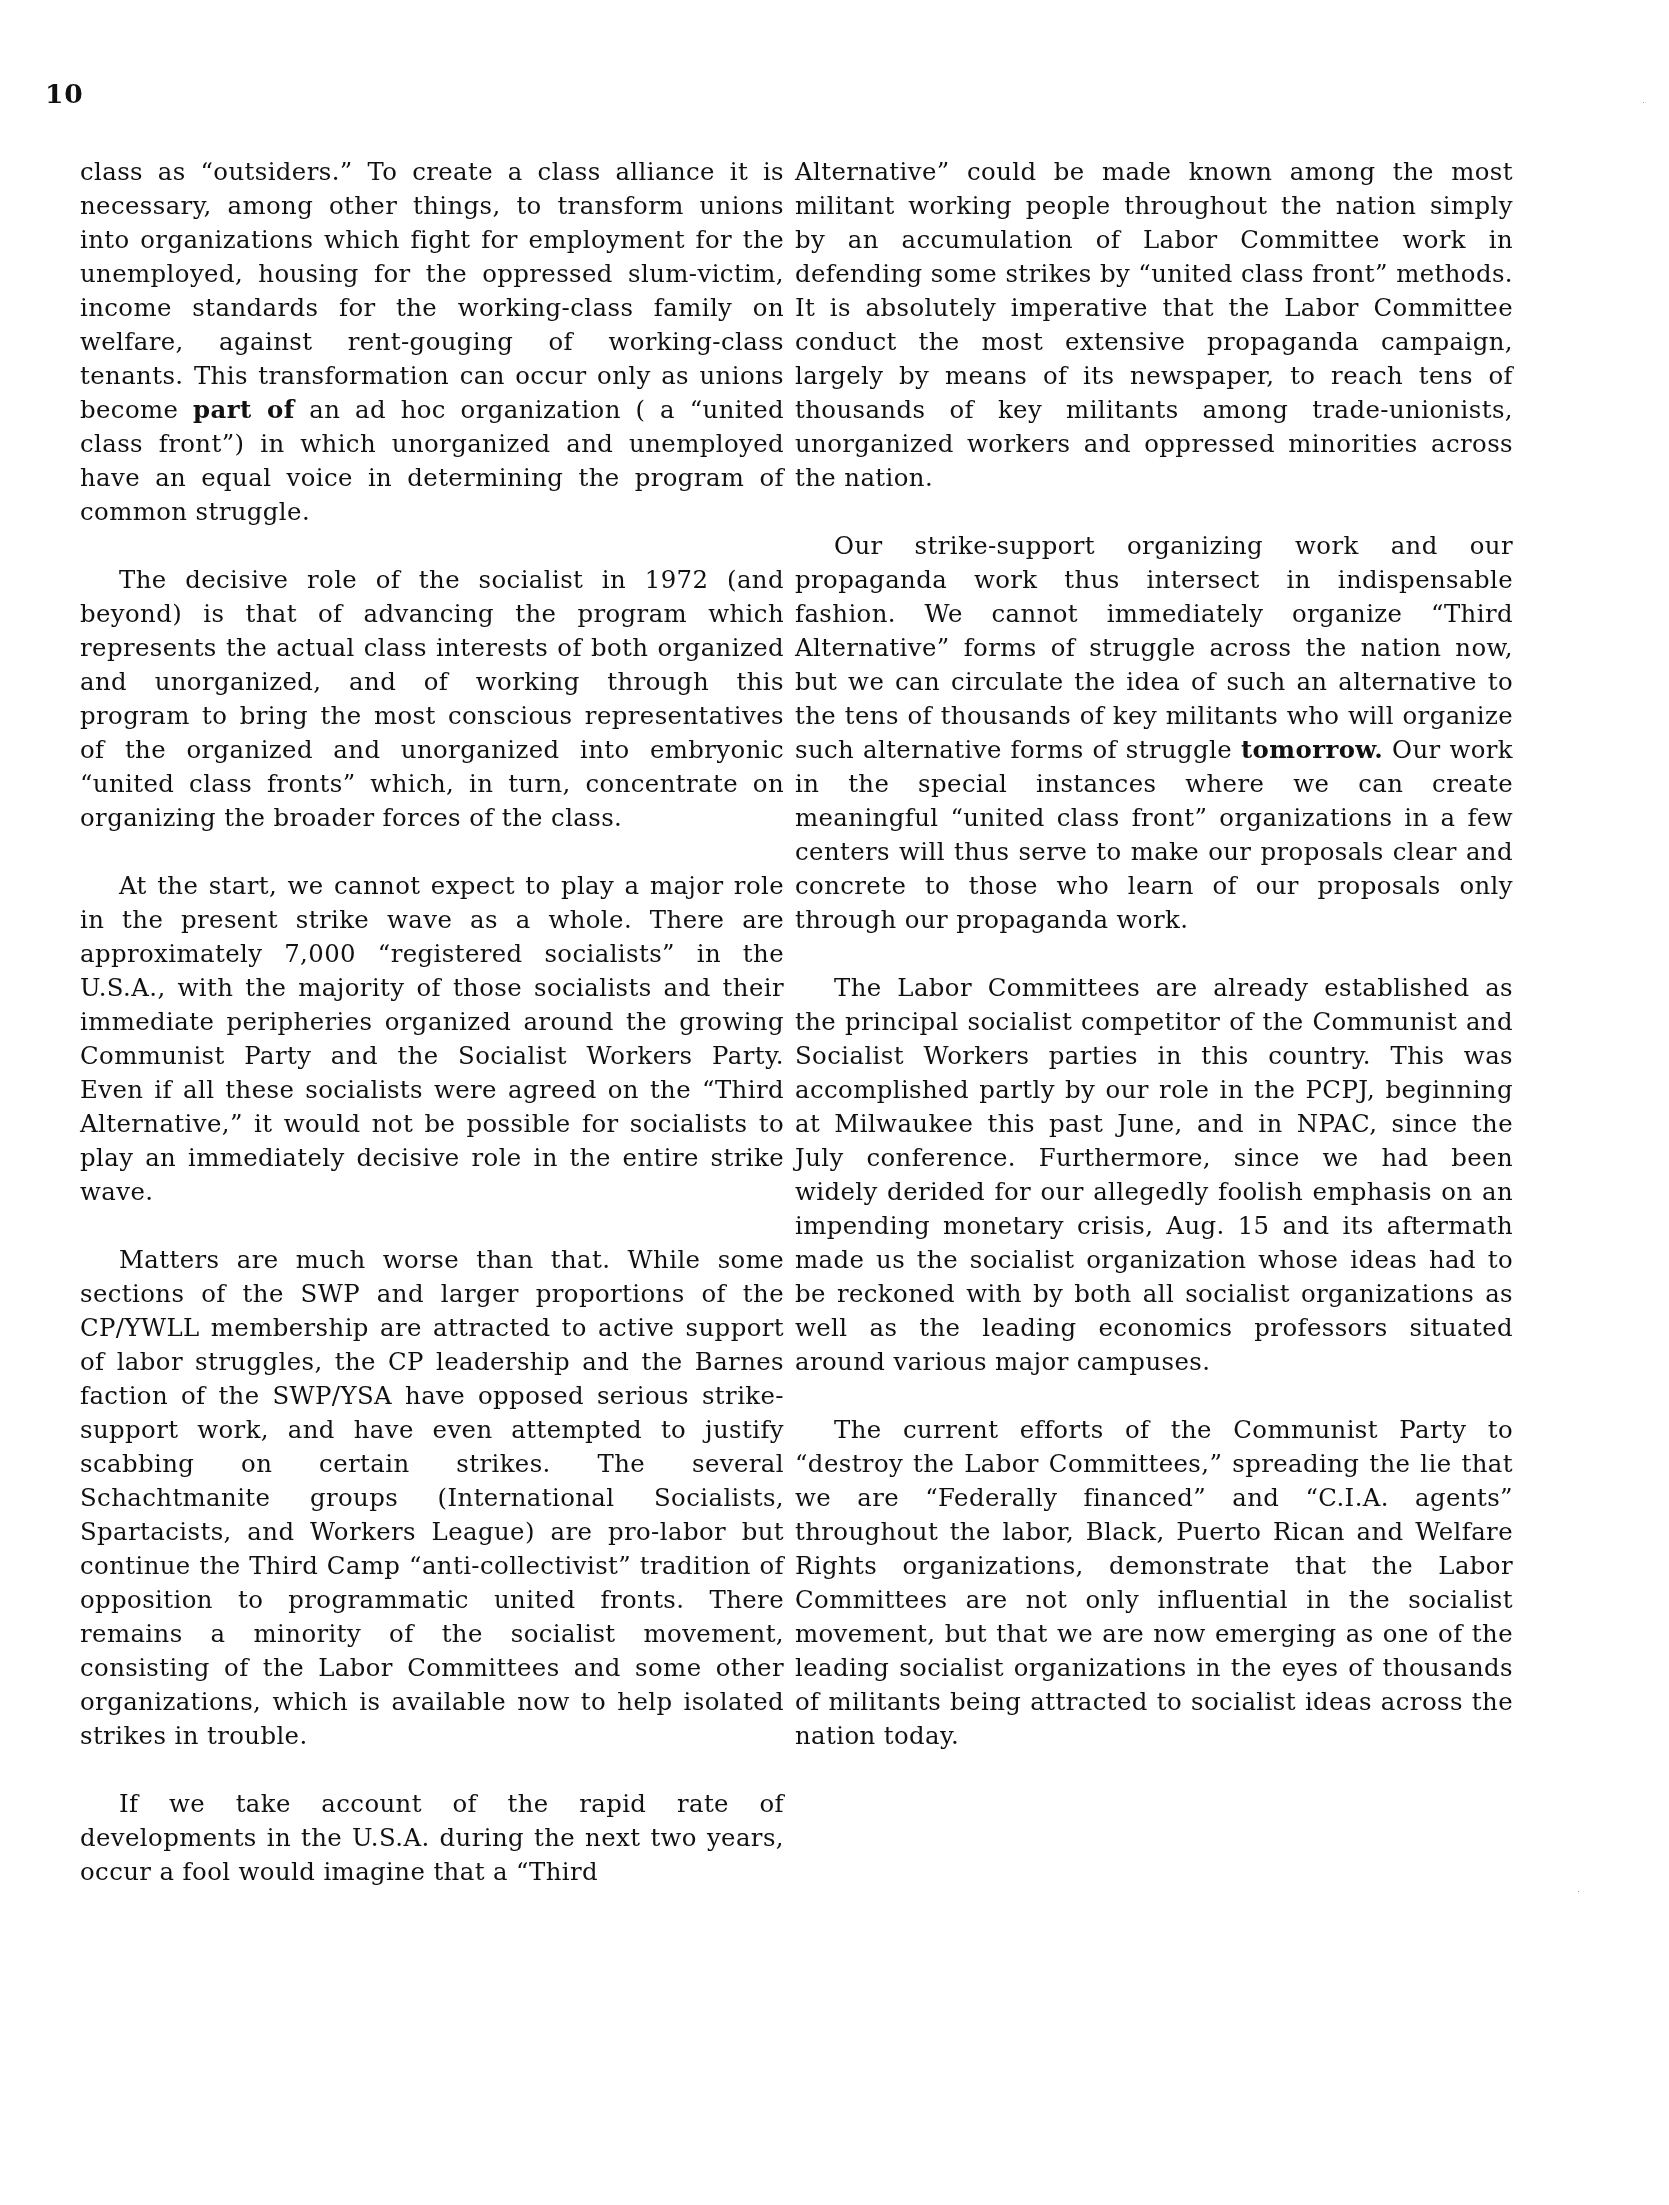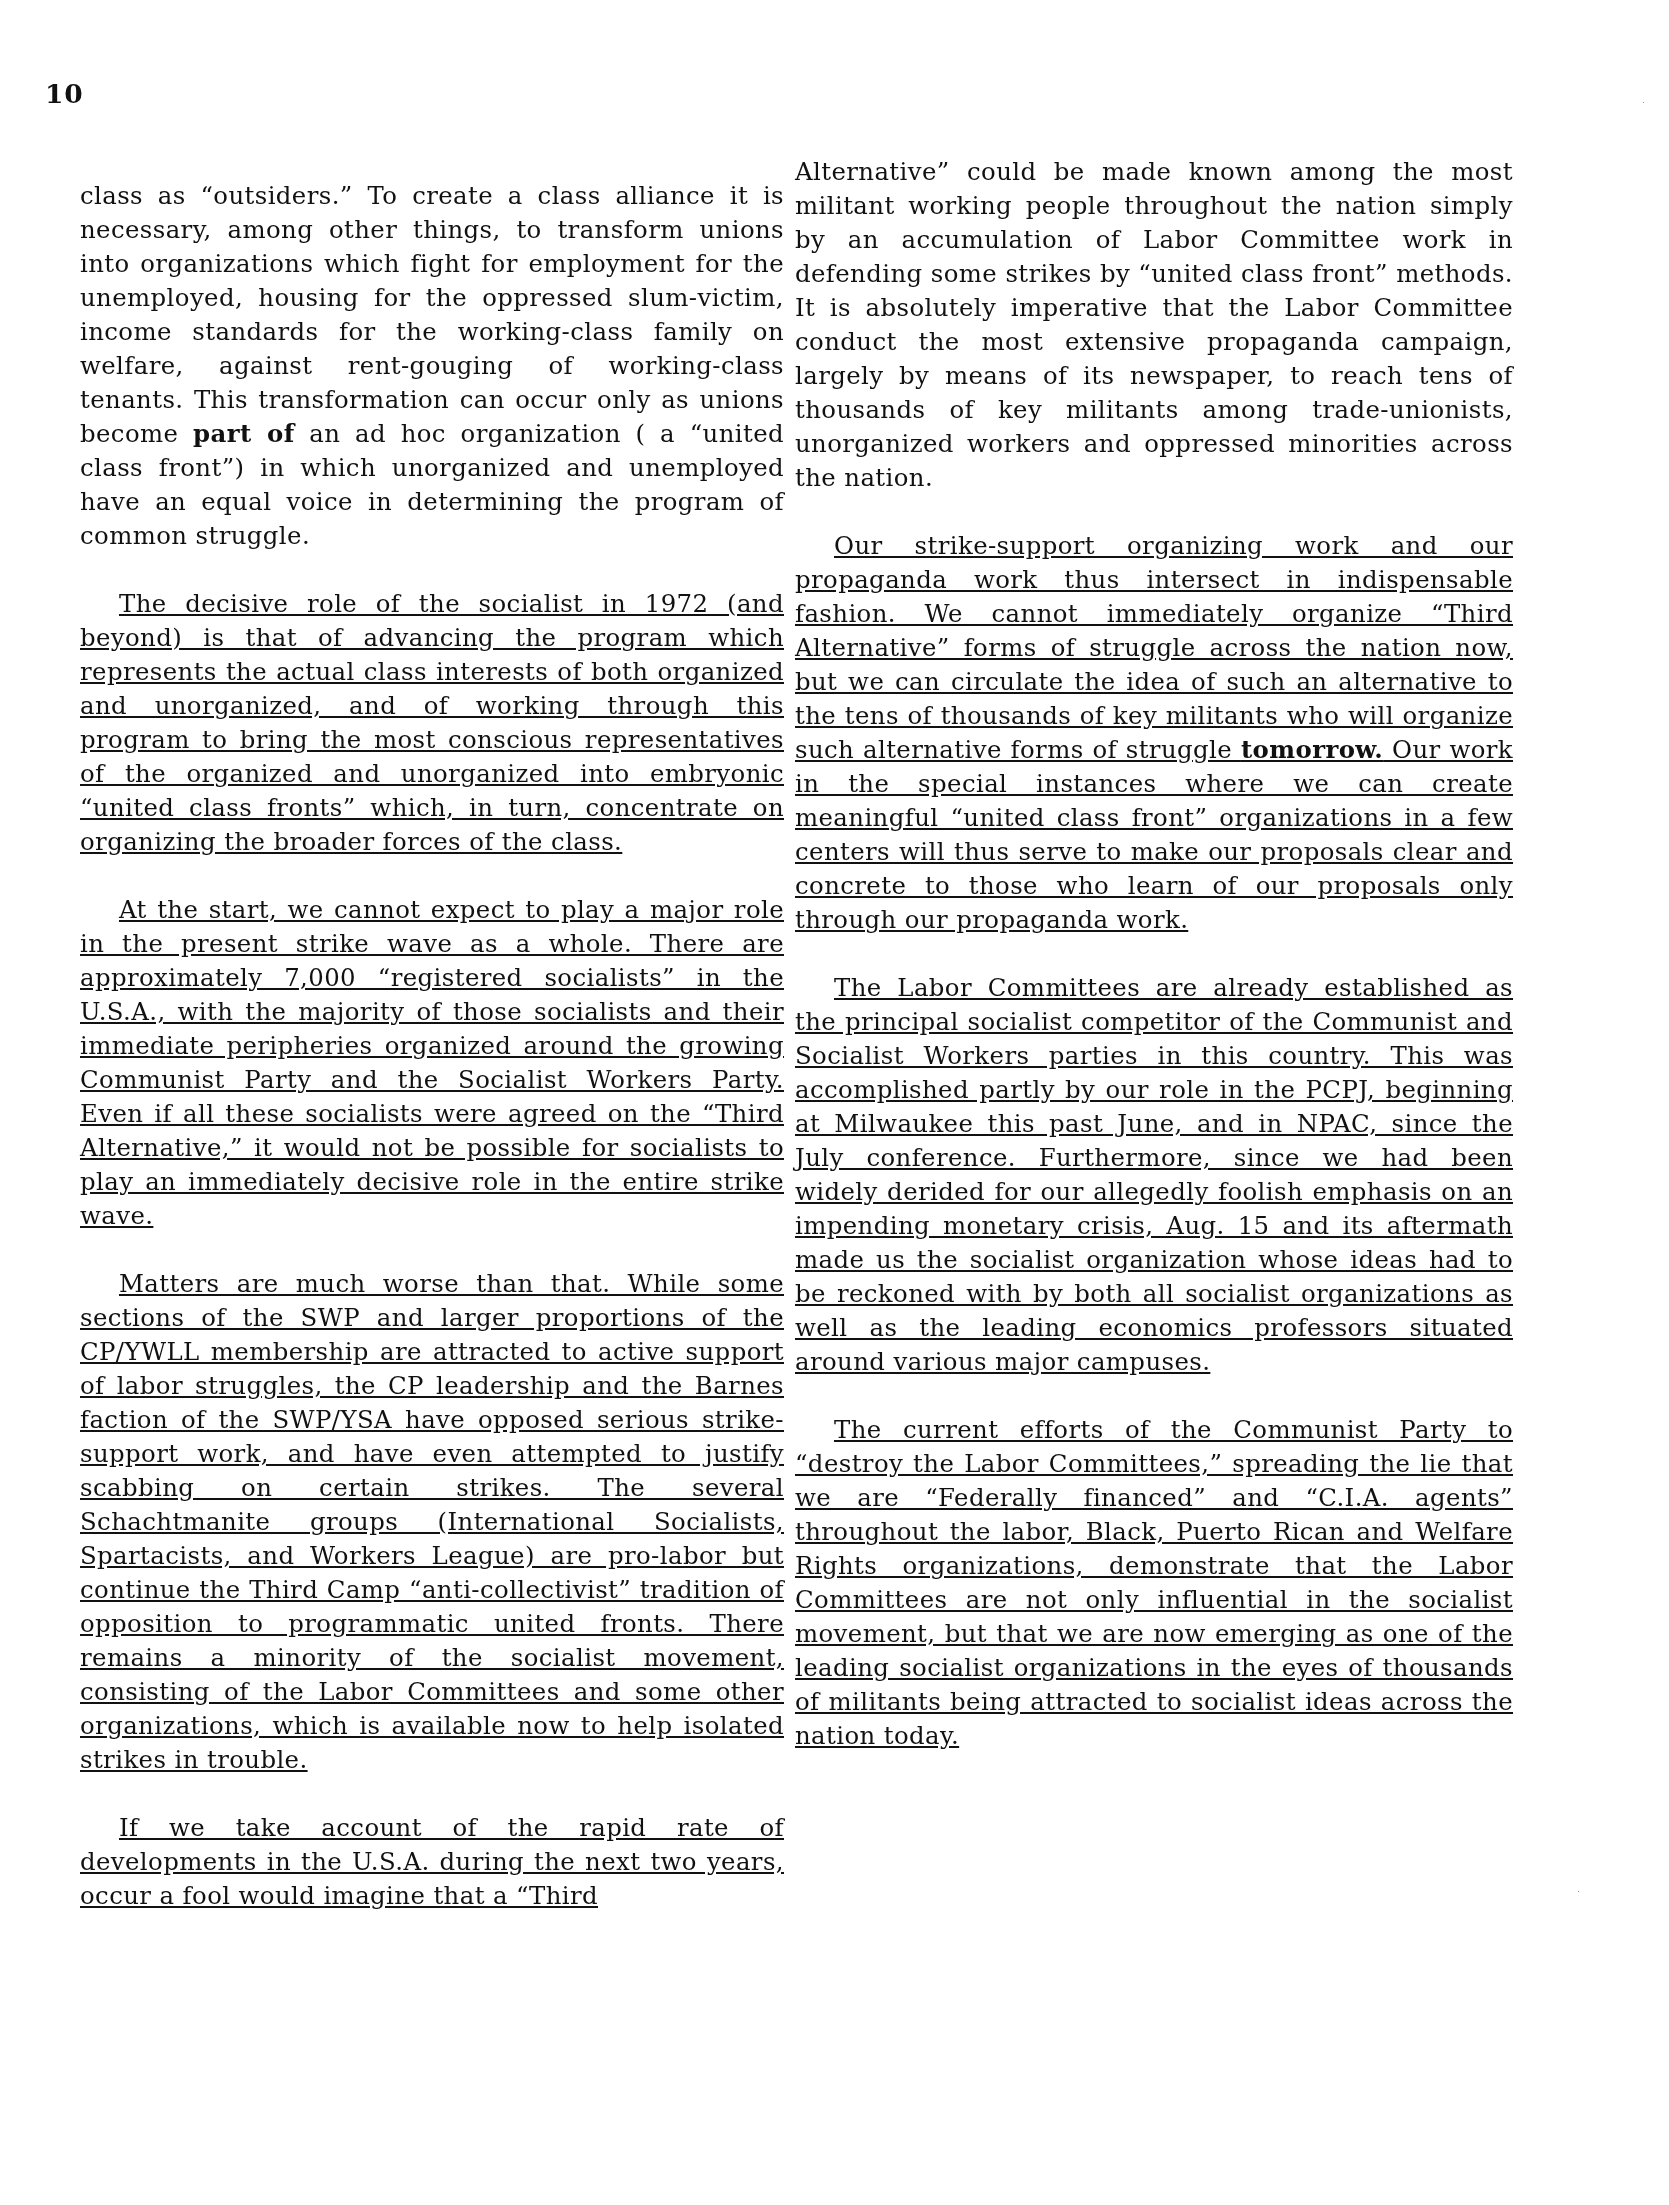--- a/index.html
+++ b/index.html
@@ -25,26 +25,26 @@
   }
   .column {
     position: absolute;
     top: 155px;
     width: 704px;
     font-size: 24.4px;
     line-height: 34px;
     text-align: justify;
     letter-spacing: 0.4px;
   }
-  .col-left { left: 80px; margin-top: 24px; }
+  .col-left { left: 80px; }
   .col-right { left: 795px; width: 718px; }
   .para {
     margin: 0 0 34px 0;
   }
-  .indent { text-indent: 39px; text-decoration: underline; }
+  .indent { text-indent: 39px; }
   .para b { font-weight: bold; }
   .gap-large { margin-top: 68px; }
   .stray-mark {
     position: absolute;
     width: 1.4px;
     height: 1.4px;
     background: #999;
   }
 </style>
 </head>

